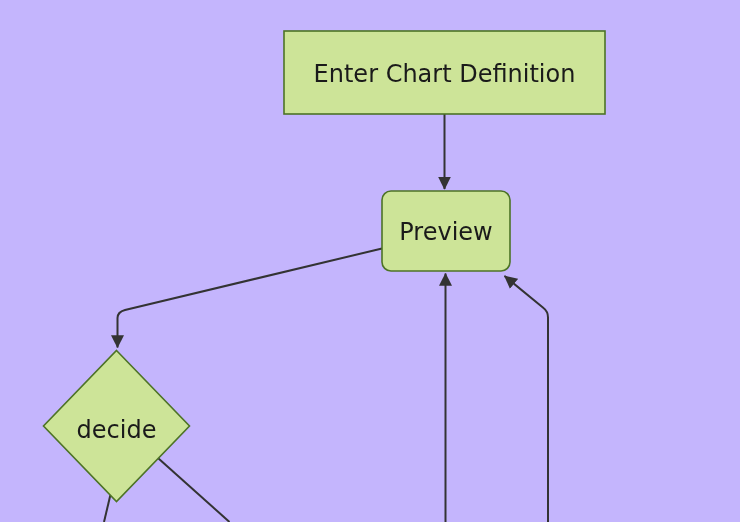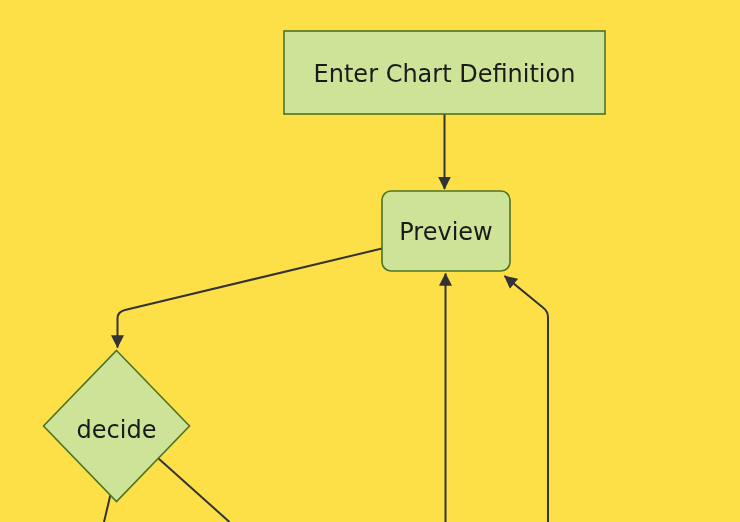--- a/index.html
+++ b/index.html
@@ -5,21 +5,21 @@
   html, body {
     margin: 0;
     padding: 0;
     background: #ffffff;
   }
   .canvas-wrap {
     position: relative;
     width: 740px;
     height: 522px;
     overflow: hidden;
-    background: #fde047;
+    background: #c4b5fd;
   }
   svg {
     display: block;
   }
   .node-label {
     font-family: "DejaVu Sans", "Liberation Sans", sans-serif;
     font-size: 24px;
     text-anchor: middle;
     dominant-baseline: central;
   }

